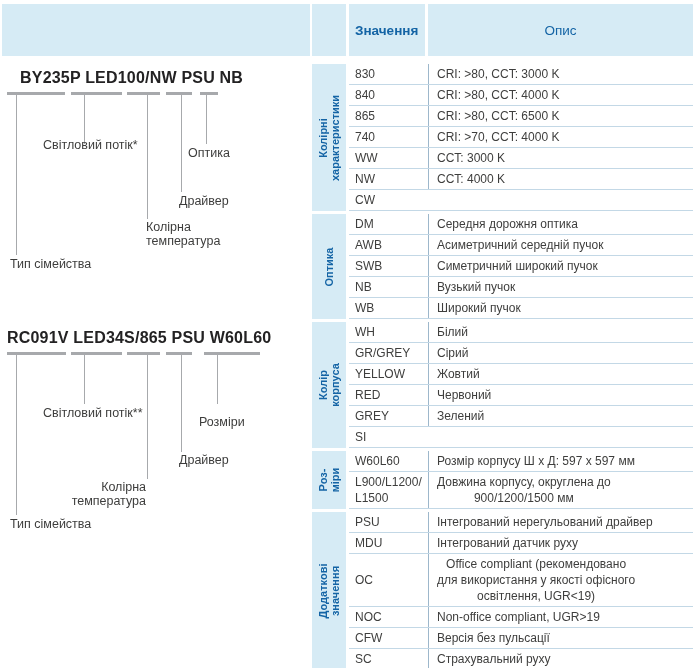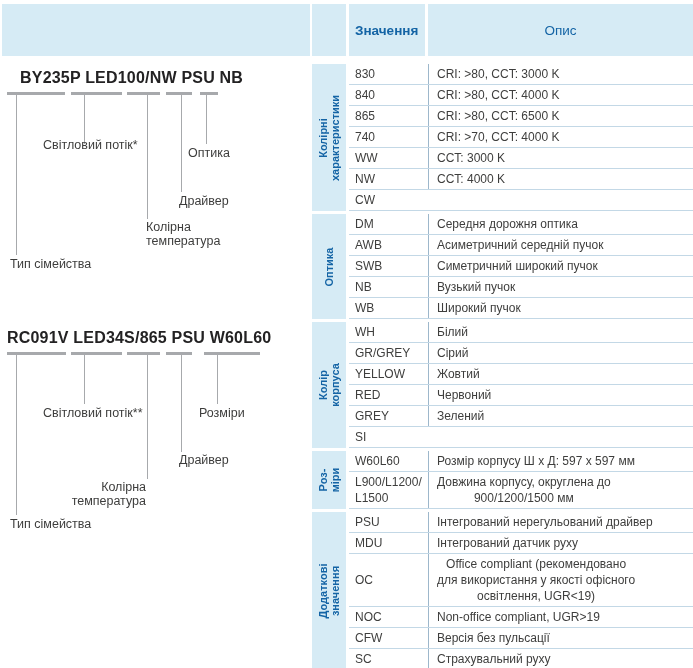--- a/index.html
+++ b/index.html
@@ -93,21 +93,21 @@
     <div class="vline" style="left:84px;top:355px;height:49px;"></div>
     <div class="vline" style="left:147px;top:355px;height:124px;"></div>
     <div class="vline" style="left:181px;top:355px;height:97px;"></div>
     <div class="vline" style="left:217px;top:355px;height:49px;"></div>
 
     <div class="dg-label" style="left:10px;top:518px;">Тип сімейства</div>
     <div class="dg-label" style="left:43px;top:407px;">Світловий потік**</div>
     <div class="dg-label right" style="left:45px;top:481px;width:101px;">Колірна
 температура</div>
     <div class="dg-label" style="left:179px;top:454px;">Драйвер</div>
-    <div class="dg-label" style="left:199px;top:407px;">Розміри</div>
+    <div class="dg-label" style="left:199px;top:416px;">Розміри</div>
   </div>
 
   <div class="right-table">
     <div class="header-row">
       <div class="cat-spacer"></div>
       <div class="hgap"></div>
       <div class="val-header">Значення</div>
       <div class="hgap"></div>
       <div class="desc-header">Опис</div>
     </div>

